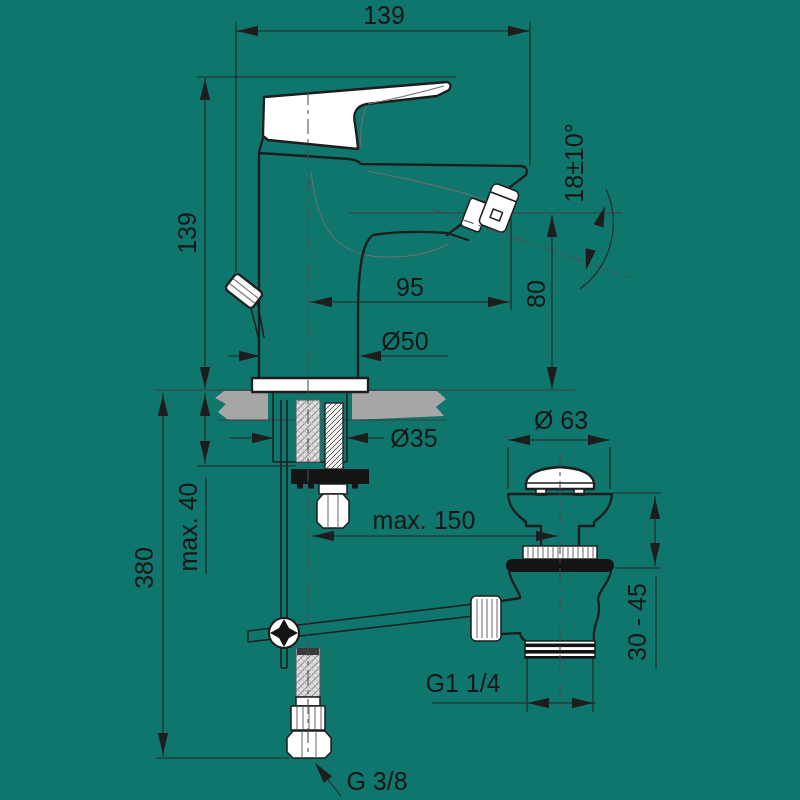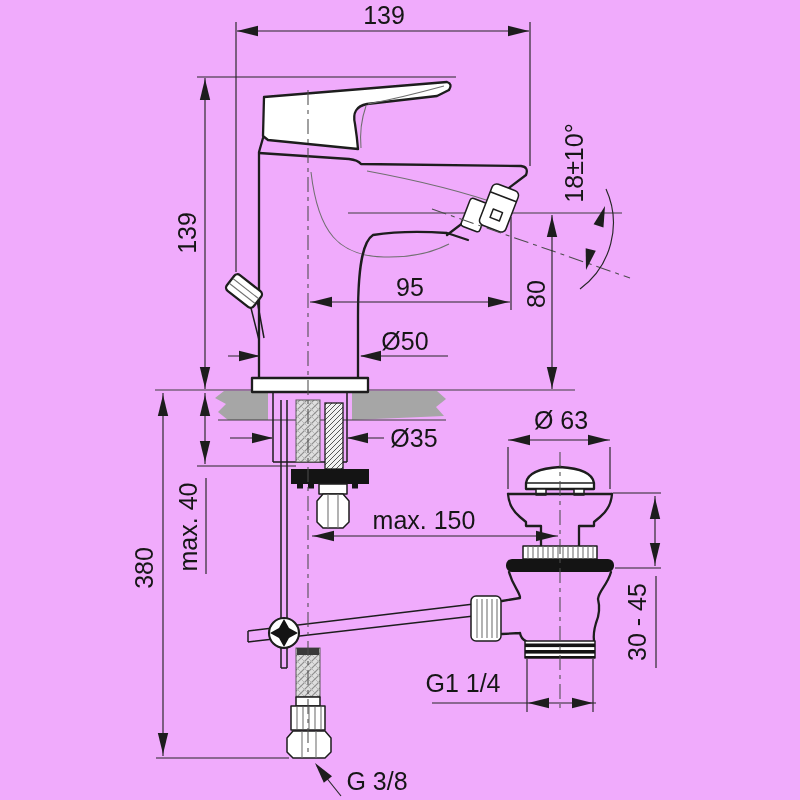--- a/index.html
+++ b/index.html
@@ -1,16 +1,16 @@
 <!DOCTYPE html>
 <html><head>
 <meta charset="utf-8">
 <style>
   html,body{margin:0;padding:0;background:#ffffff;}
-  .stage{position:relative;width:800px;height:800px;background:#f0abfc;overflow:hidden;}
+  .stage{position:relative;width:800px;height:800px;background:#0f766e;overflow:hidden;}
   svg{display:block;}
   .ol   {fill:none;stroke:#1d1d1d;stroke-width:2.3;stroke-linejoin:round;stroke-linecap:round;}
   .olf  {fill:#ffffff;stroke:#1d1d1d;stroke-width:2.3;stroke-linejoin:round;}
   .med  {fill:none;stroke:#1d1d1d;stroke-width:1.5;stroke-linejoin:round;}
   .medf {fill:#ffffff;stroke:#1d1d1d;stroke-width:1.5;stroke-linejoin:round;}
   .thin {fill:none;stroke:#6f6f6f;stroke-width:1.05;}
   .ref  {fill:none;stroke:#3f3f3f;stroke-width:1.1;}
   .dim  {fill:none;stroke:#262626;stroke-width:1.15;}
   .cl   {fill:none;stroke:#4c4c4c;stroke-width:1.05;stroke-dasharray:15 5 4 5;}
   .arr  {fill:#1d1d1d;stroke:none;}

